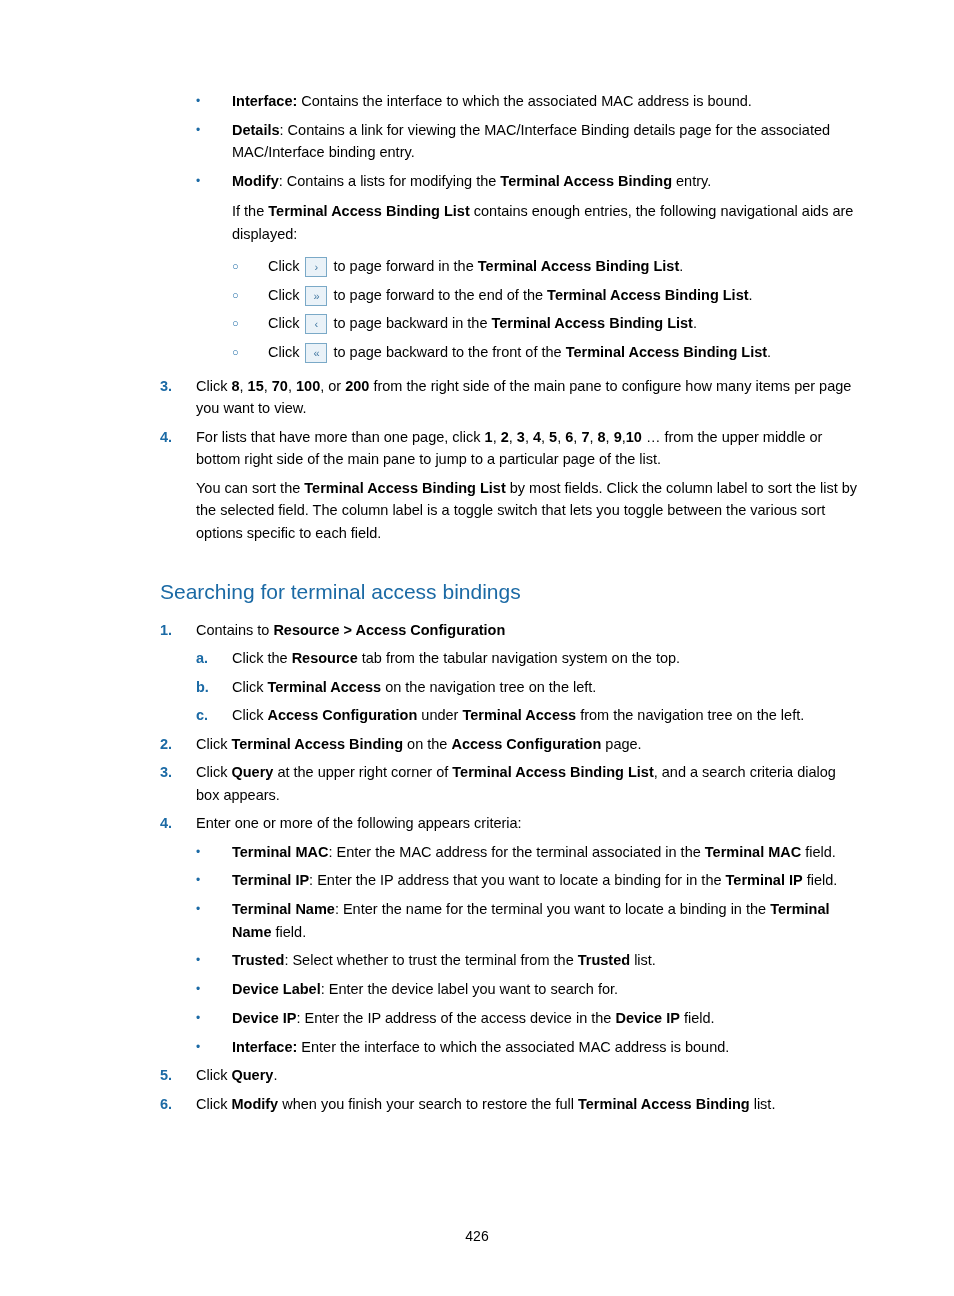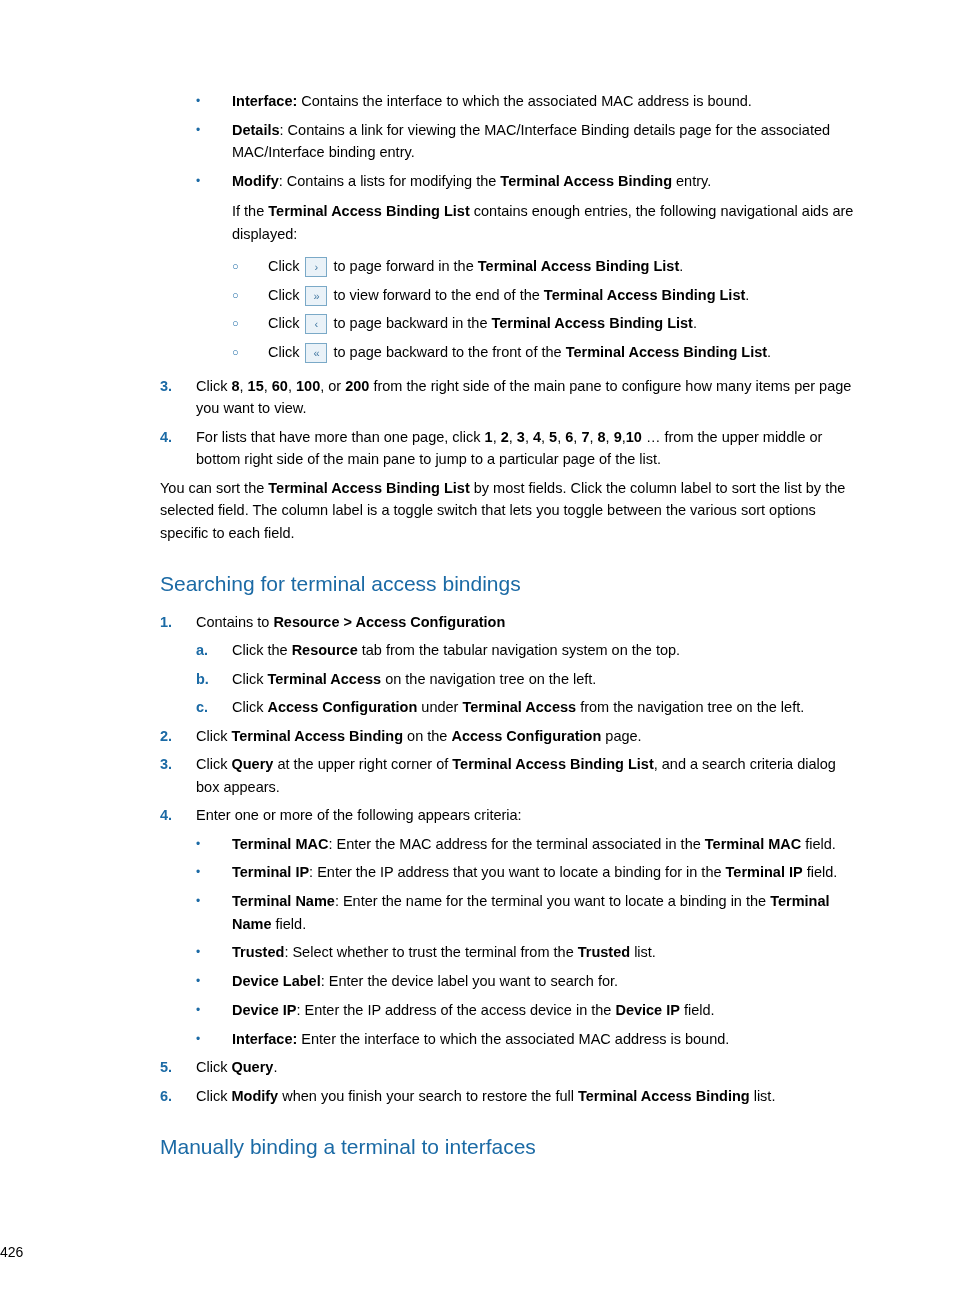--- a/index.html
+++ b/index.html
@@ -31,44 +31,45 @@
   .marker.circ { color: #1b6aa5; font-size: 11px; line-height: 2.0; }
   .content { flex: 1; }
   .indent-1 { margin-left: 0px; }
   .indent-2 { margin-left: 36px; }
   b { font-weight: bold; }
   .heading {
     font-family: "Segoe UI Light", "Helvetica Neue", Arial, sans-serif;
     font-weight: 300;
     color: #1b6aa5;
     font-size: 21px;
-    margin-top: 24px;
+    margin-top: 32px;
     margin-bottom: 10px;
   }
   .para { margin-bottom: 10px; }
-  .continuation { margin-top:4px; margin-bottom:10px; }
+  .continuation { margin-left: 36px; margin-top:4px; margin-bottom:10px; }
   .nav-btn {
     display: inline-block;
     width: 20px;
     height: 18px;
     border: 1px solid #7aa9c7;
     background: #eaf2f8;
     color: #4479a2;
     font-size: 11px;
     text-align: center;
     line-height: 18px;
     vertical-align: middle;
     margin: 0 2px;
     font-family: sans-serif;
   }
   .pagenum {
     position: absolute;
-    bottom: 32px;
+    bottom: 48px;
     left: 0;
     width: 100%;
+    text-align: center;
     font-size: 14px;
   }
 </style>
 </head>
 <body>
 
 <div class="page">
 
   <div class="row indent-2">
     <div class="marker bullet-dot">•</div>
@@ -95,42 +96,42 @@
       
       <div class="row">
         <div class="marker circ">○</div>
         <div class="content">
           <span>Click </span><span class="nav-btn">›</span><span> to page forward in the </span><b>Terminal Access Binding List</b><span>.</span>
         </div>
       </div>
       <div class="row">
         <div class="marker circ">○</div>
         <div class="content">
-          <span>Click </span><span class="nav-btn">»</span><span> to view forward to the end of the </span><b>Terminal Access Binding List</b><span>.</span>
+          <span>Click </span><span class="nav-btn">»</span><span> to page forward to the end of the </span><b>Terminal Access Binding List</b><span>.</span>
         </div>
       </div>
       <div class="row">
         <div class="marker circ">○</div>
         <div class="content">
           <span>Click </span><span class="nav-btn">‹</span><span> to page backward in the </span><b>Terminal Access Binding List</b><span>.</span>
         </div>
       </div>
       <div class="row">
         <div class="marker circ">○</div>
         <div class="content">
           <span>Click </span><span class="nav-btn">«</span><span> to page backward to the front of the </span><b>Terminal Access Binding List</b><span>.</span>
         </div>
       </div>
     </div>
   </div>
 
   <div class="row indent-1">
     <div class="marker num">3.</div>
     <div class="content">
-      <span>Click </span><b>8</b><span>, </span><b>15</b><span>, </span><b>60</b><span>, </span><b>100</b><span>, or </span><b>200</b><span> from the right side of the main pane to configure how many items per page you want to view.</span>
+      <span>Click </span><b>8</b><span>, </span><b>15</b><span>, </span><b>70</b><span>, </span><b>100</b><span>, or </span><b>200</b><span> from the right side of the main pane to configure how many items per page you want to view.</span>
     </div>
   </div>
 
   <div class="row indent-1">
     <div class="marker num">4.</div>
     <div class="content">
       <span>For lists that have more than one page, click </span><b>1</b><span>, </span><b>2</b><span>, </span><b>3</b><span>, </span><b>4</b><span>, </span><b>5</b><span>, </span><b>6</b><span>, </span><b>7</b><span>, </span><b>8</b><span>, </span><b>9</b><span>,</span><b>10</b><span> … from the upper middle or bottom right side of the main pane to jump to a particular page of the list.</span>
     </div>
   </div>
   <div class="continuation">
@@ -205,16 +206,15 @@
   <div class="row indent-1">
     <div class="marker num">5.</div>
     <div class="content"><span>Click </span><b>Query</b><span>.</span></div>
   </div>
 
   <div class="row indent-1">
     <div class="marker num">6.</div>
     <div class="content"><span>Click </span><b>Modify</b><span> when you finish your search to restore the full </span><b>Terminal Access Binding</b><span> list.</span></div>
   </div>
 
-  <div class="heading">Manually binding a terminal to interfaces</div>
 
   <div class="pagenum">426</div>
 </div>
 
 </body></html>

